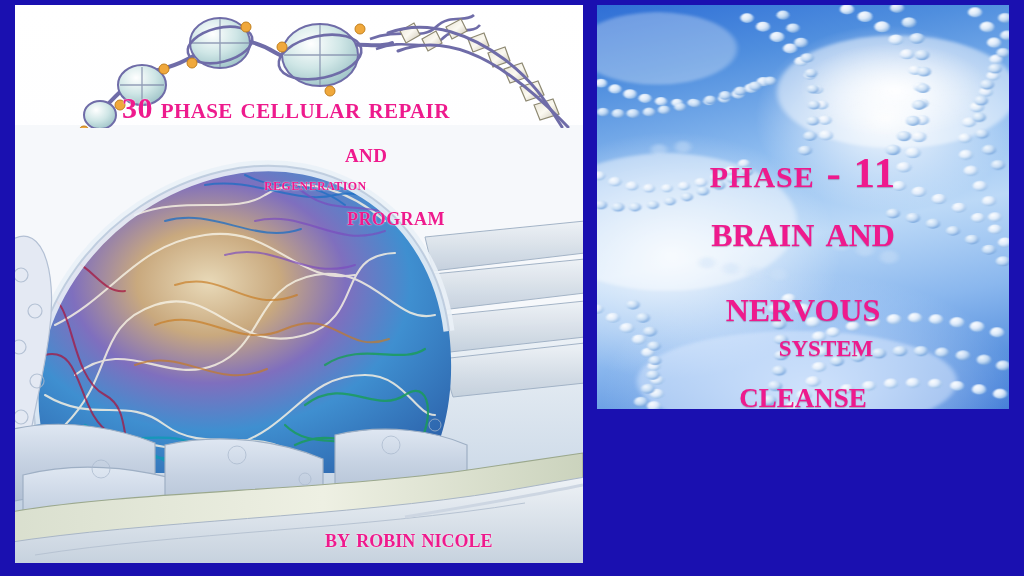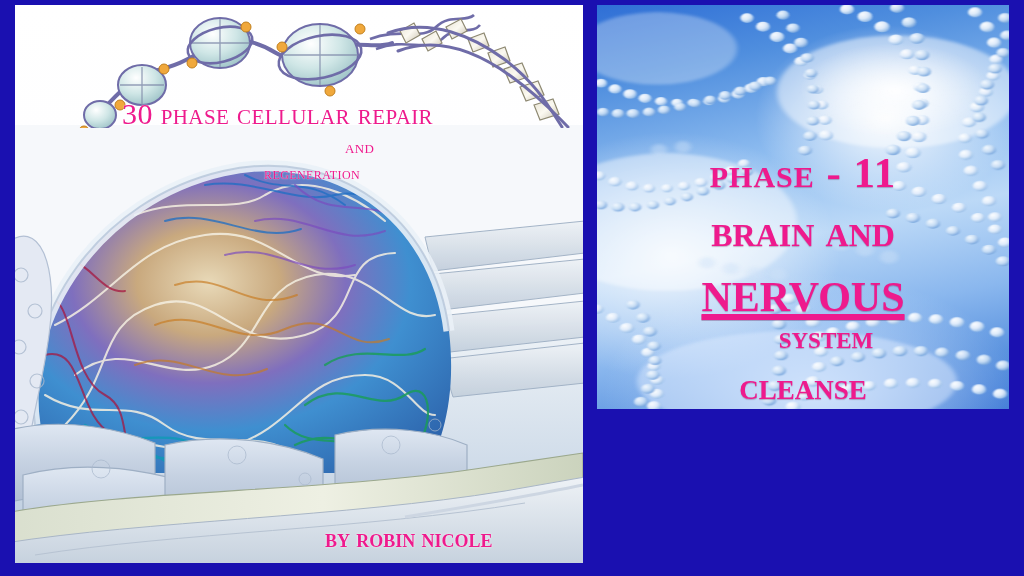--- a/index.html
+++ b/index.html
@@ -16,27 +16,27 @@
 
   
   .chromatin{position:absolute;left:55px;top:8px;width:500px;height:115px;}
   .chromatin svg{width:100%;height:100%;display:block;}
 
   
   .cell-art{position:absolute;left:-10px;top:120px;width:580px;height:446px;}
   .cell-art svg{width:100%;height:100%;display:block;}
 
   
-  .left-title{position:absolute;left:0;top:94px;width:464px;z-index:6;
-     color:#ee1a8d;font-weight:normal;letter-spacing:.4px;
+  .left-title{position:absolute;left:0;top:88px;width:464px;z-index:6;
+     color:#ee1a8d;font-weight:bold;letter-spacing:.4px;
      text-shadow:0 0 1px rgba(255,255,255,.75),0 0 2px rgba(255,255,255,.55);}
   .lt-line{font-family:"Liberation Serif",serif;font-variant:small-caps;
      text-transform:lowercase;line-height:1.02;white-space:nowrap;}
   .lt1{font-size:30px;padding-left:107px;}
-  .lt2{font-size:18px;padding-left:330px;margin-top:8px;}
+  .lt2{font-size:27px;padding-left:330px;margin-top:16px;}
   .lt3{font-size:17px;padding-left:249px;margin-top:9px;}
   .lt4{font-size:26px;padding-left:332px;margin-top:11px;}
 
   .byline{position:absolute;left:0;top:520px;width:568px;z-index:6;
      color:#ee1a8d;font-weight:bold;font-size:25px;
      font-family:"Liberation Serif",serif;font-variant:small-caps;text-transform:lowercase;
      padding-left:310px;white-space:nowrap;
      text-shadow:0 0 1px rgba(255,255,255,.8),0 0 3px rgba(255,255,255,.6);}
 
   
@@ -48,21 +48,21 @@
        linear-gradient(168deg,#2f6fd6 0%,#4f8ede 16%,#8fbdf0 38%,#bcd9f7 56%,#8ab7ee 74%,#5b93df 88%,#3f7ad6 100%);}
   .right-panel svg{position:absolute;inset:0;width:100%;height:100%;display:block;}
 
   .right-title{position:absolute;left:0;top:146px;width:412px;z-index:6;text-align:center;
      color:#ee1a8d;font-weight:bold;
      font-family:"Liberation Serif",serif;font-variant:small-caps;text-transform:lowercase;
      text-shadow:0 1px 1px rgba(90,0,60,.28);}
   .rt-line{line-height:1.0;white-space:nowrap;}
   .rt1{font-size:43px;letter-spacing:1px;}
   .rt2{font-size:45px;margin-top:15px;}
-  .rt3{font-size:60px;margin-top:7px;text-decoration:underline;}
+  .rt3{font-size:45px;margin-top:30px;}
   .rt4{font-size:33px;padding-left:46px;}
   .rt5{font-size:38px;margin-top:13px;}
 
   
   .frame-t{position:absolute;left:0;top:0;width:1024px;height:5px;background:#1a10b0;z-index:20;}
   .frame-b{position:absolute;left:0;bottom:0;width:1024px;height:13px;background:#1a10b0;z-index:20;}
   .frame-l{position:absolute;left:0;top:0;width:15px;height:576px;background:#1a10b0;z-index:20;}
   .frame-r{position:absolute;right:0;top:0;width:15px;height:576px;background:#1a10b0;z-index:20;}
   .divider{position:absolute;left:583px;top:0;width:14px;height:576px;background:#1a10b0;z-index:20;}
 </style>
@@ -263,20 +263,21 @@
           <path d="M318,20 C360,4 404,24 434,46 C464,68 478,92 492,114"></path>
           <path d="M328,38 C370,22 412,42 442,64 C470,84 484,100 498,114"></path>
         </g>
       </svg>
     </div>
 
     <div class="left-title">
       <div class="lt-line lt1">30 Phase Cellular Repair</div>
       <div class="lt-line lt2">And</div>
       <div class="lt-line lt3">Regeneration</div>
+      <div class="lt-line lt4">Program</div>
     </div>
 
     <div class="byline">By Robin Nicole</div>
   </div>
 
   <div class="right-panel">
     <svg viewBox="0 0 412 558" preserveAspectRatio="none">
       <defs>
         <radialGradient id="pearl" cx="34%" cy="30%" r="70%">
           <stop offset="0%" stop-color="#ffffff"></stop>

